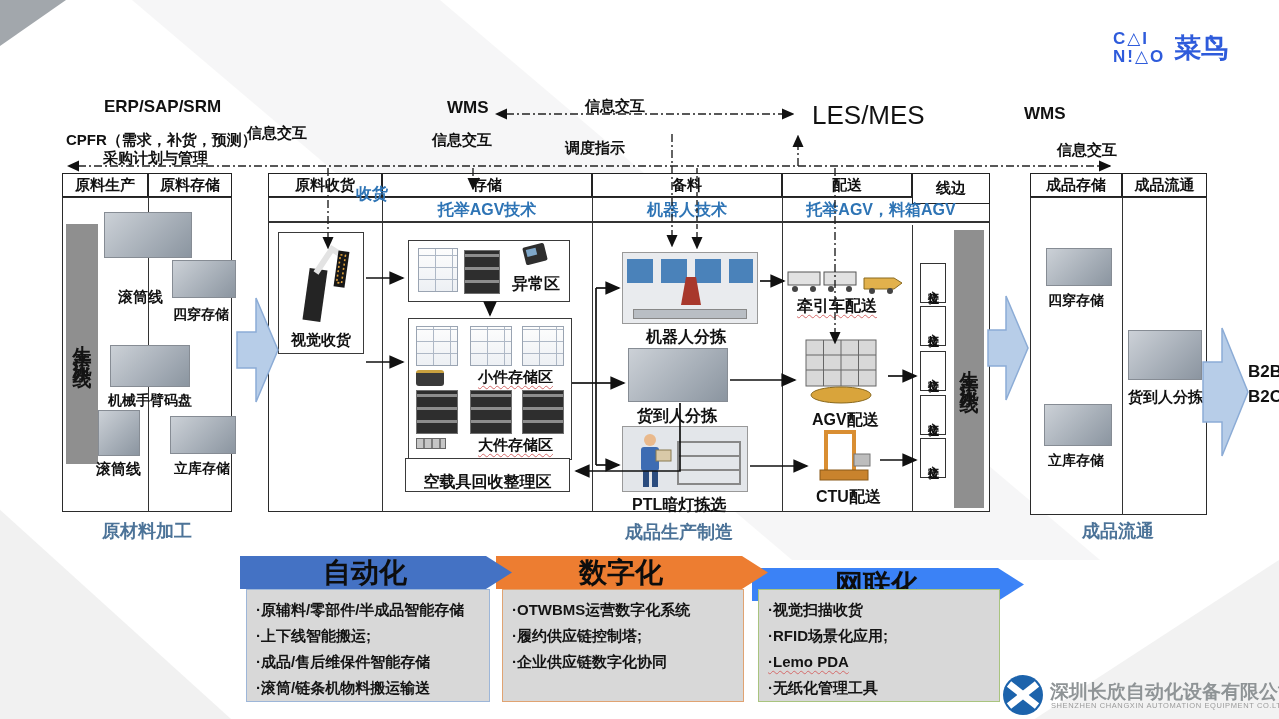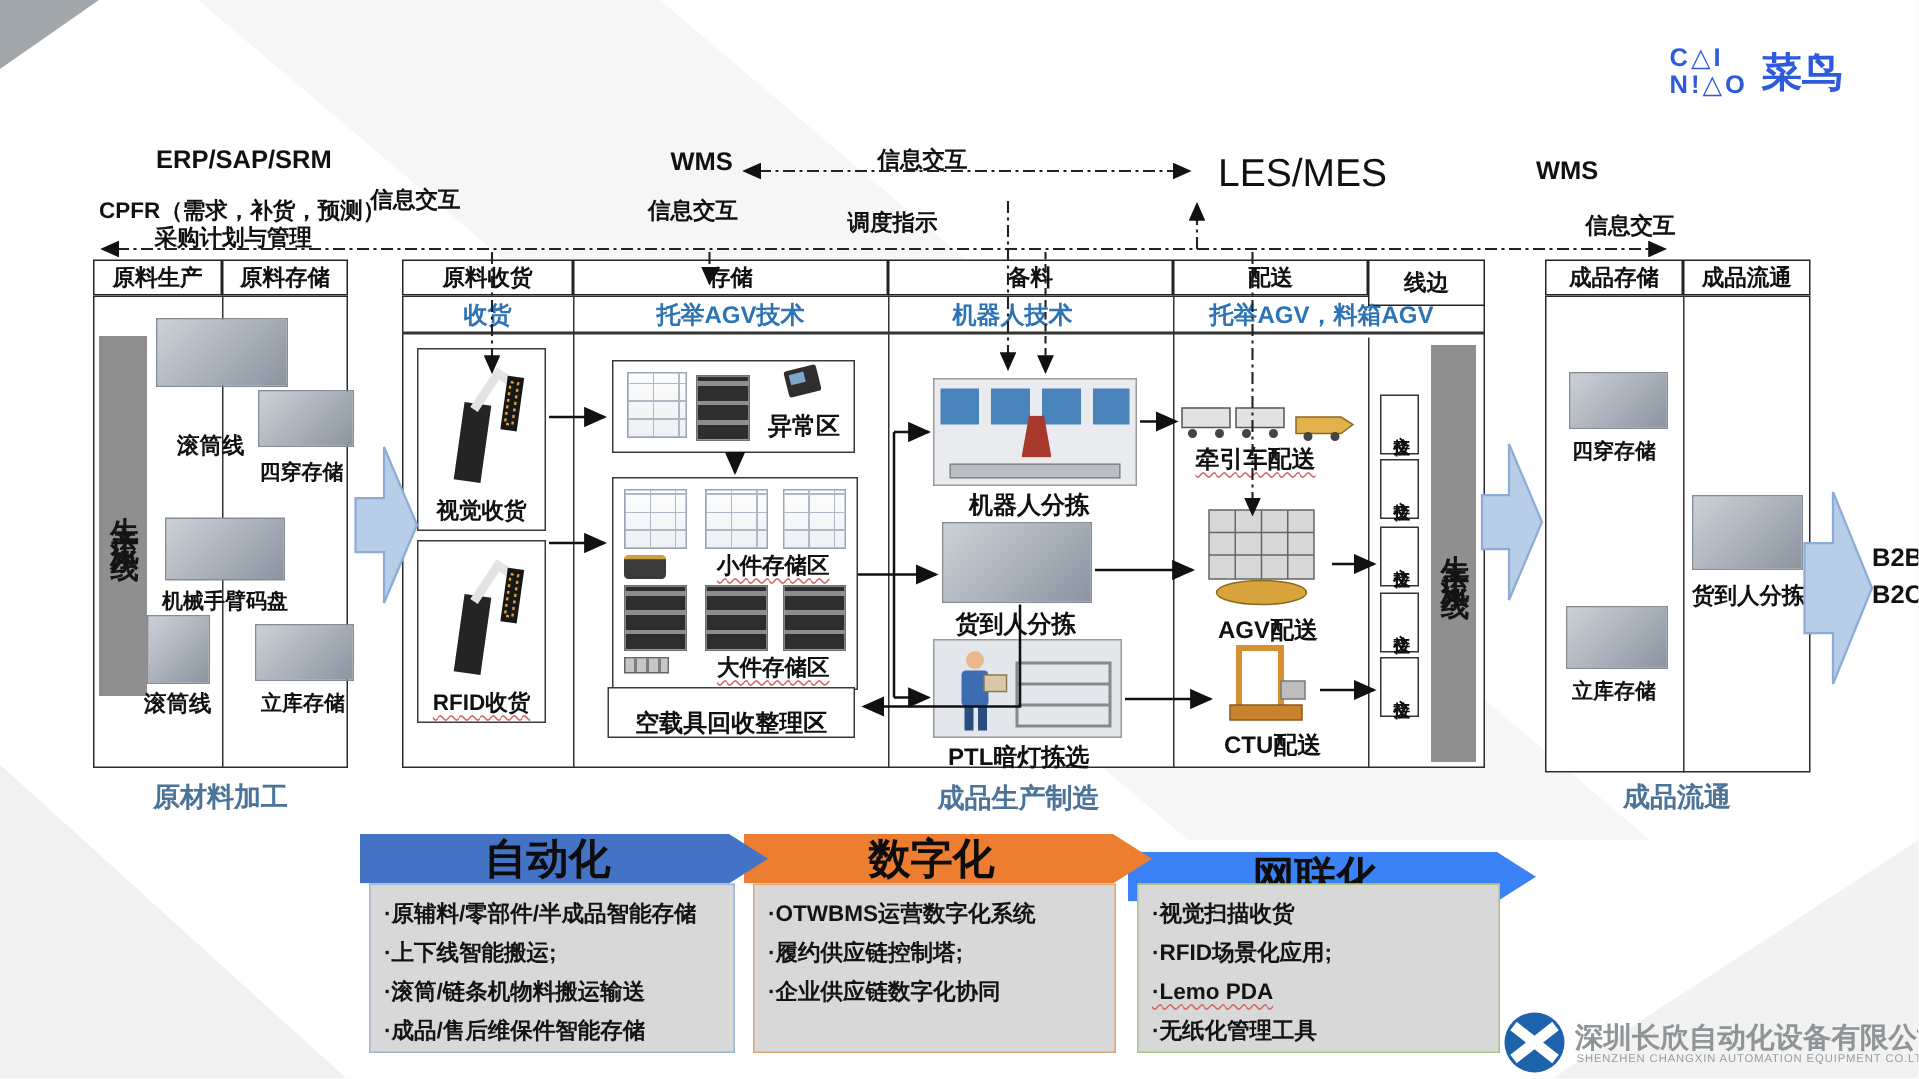--- a/index.html
+++ b/index.html
@@ -109,42 +109,33 @@
     <span>线边</span>
     </div>
 
   <div class="box" style="left:268px;top:197px;width:722px;height:315px;"></div>
   <div class="abs" style="left:268px;top:197px;width:722px;height:26px;border-bottom:2px solid #333;z-index:3;box-sizing:border-box;"></div>
   <div class="vline" style="left:382px;top:197px;height:315px;"></div>
   <div class="vline" style="left:592px;top:197px;height:315px;"></div>
   <div class="vline" style="left:782px;top:197px;height:315px;"></div>
   <div class="vline" style="left:912px;top:225px;height:287px;"></div>
 
-  <div class="sub" style="left:268px;top:200px;width:114px;">收货</div>
+  <div class="sub" style="left:268px;top:184px;width:114px;padding-left:47px;">收货</div>
   <div class="sub" style="left:382px;top:200px;width:210px;">托举AGV技术</div>
-  <div class="sub" style="left:580px;top:200px;width:190px;">机器人技术</div>
+  <div class="sub" style="left:592px;top:200px;width:190px;">机器人技术</div>
   <div class="sub" style="left:772px;top:200px;width:218px;">托举AGV，料箱AGV</div>
 
   <div class="ibox" style="left:278px;top:232px;width:86px;height:122px;">
     <svg width="82" height="92" viewBox="0 0 70 92" style="display:block;margin:2px auto 0;">
       <rect x="20" y="34" width="18" height="52" fill="#242424" transform="rotate(8 29 60)"></rect>
       <path d="M30 38 L46 14 L57 21" stroke="#e3e3e3" stroke-width="6" fill="none"></path>
       <rect x="50" y="16" width="11" height="36" fill="#171717" transform="rotate(8 55 34)"></rect>
       <rect x="52.5" y="20" width="5" height="28" fill="none" stroke="#E0A23C" stroke-width="1.6" stroke-dasharray="2 2.4" transform="rotate(8 55 34)"></rect>
     </svg>
     <div style="position:absolute;bottom:3px;width:100%;text-align:center;font-weight:bold;font-size:15px;">视觉收货</div>
-  </div>
-  <div class="ibox" style="left:278px;top:360px;width:86px;height:122px;">
-    <svg width="82" height="92" viewBox="0 0 70 92" style="display:block;margin:2px auto 0;">
-      <rect x="20" y="34" width="18" height="52" fill="#242424" transform="rotate(8 29 60)"></rect>
-      <path d="M30 38 L46 14 L57 21" stroke="#e3e3e3" stroke-width="6" fill="none"></path>
-      <rect x="50" y="16" width="11" height="36" fill="#171717" transform="rotate(8 55 34)"></rect>
-      <rect x="52.5" y="20" width="5" height="28" fill="none" stroke="#E0A23C" stroke-width="1.6" stroke-dasharray="2 2.4" transform="rotate(8 55 34)"></rect>
-    </svg>
-    <div class="wavy" style="position:absolute;bottom:3px;width:100%;text-align:center;font-weight:bold;font-size:15px;">RFID收货</div>
   </div>
 
   <div class="ibox" style="left:408px;top:240px;width:162px;height:62px;"></div>
   <div class="rkw" style="left:418px;top:248px;width:38px;height:42px;"></div>
   <div class="rkd" style="left:464px;top:250px;width:34px;height:42px;"></div>
   <div style="position:absolute;left:524px;top:245px;width:22px;height:18px;background:#2e2e2e;border-radius:2px;transform:rotate(-14deg);z-index:3;">
     <div style="width:10px;height:7px;background:#7fa7c9;margin:3px;"></div>
   </div>
   <div class="lbl" style="left:512px;top:274px;font-size:16px;">异常区</div>
 
@@ -265,22 +256,22 @@
   <div class="banner" style="left:496px;top:556px;width:272px;background:#ED7D31;z-index:2;">
     <span class="bt">数字化</span>
     </div>
   <div class="banner" style="left:752px;top:568px;width:272px;background:#3b82f6;z-index:1;">
     <span class="bt">网联化</span>
     </div>
 
   <div class="cbox" style="left:246px;top:589px;width:244px;height:113px;border:1px solid #9DB6D8;">
     <div class="bullet">·原辅料/零部件/半成品智能存储</div>
     <div class="bullet">·上下线智能搬运;</div>
+    <div class="bullet">·成品/售后维保件智能存储</div>
     <div class="bullet">·滚筒/链条机物料搬运输送</div>
-    <div class="bullet">·成品/售后维保件智能存储</div>
   </div>
   <div class="cbox" style="left:502px;top:589px;width:242px;height:113px;border:1px solid #E0A372;">
     <div class="bullet">·OTWBMS运营数字化系统</div>
     <div class="bullet">·履约供应链控制塔;</div>
     <div class="bullet">·企业供应链数字化协同</div>
   </div>
   <div class="cbox" style="left:758px;top:589px;width:242px;height:113px;border:1px solid #A9C47F;">
     <div class="bullet">·视觉扫描收货</div>
     <div class="bullet">·RFID场景化应用;</div>
     <div class="bullet wavy">·Lemo PDA</div>

